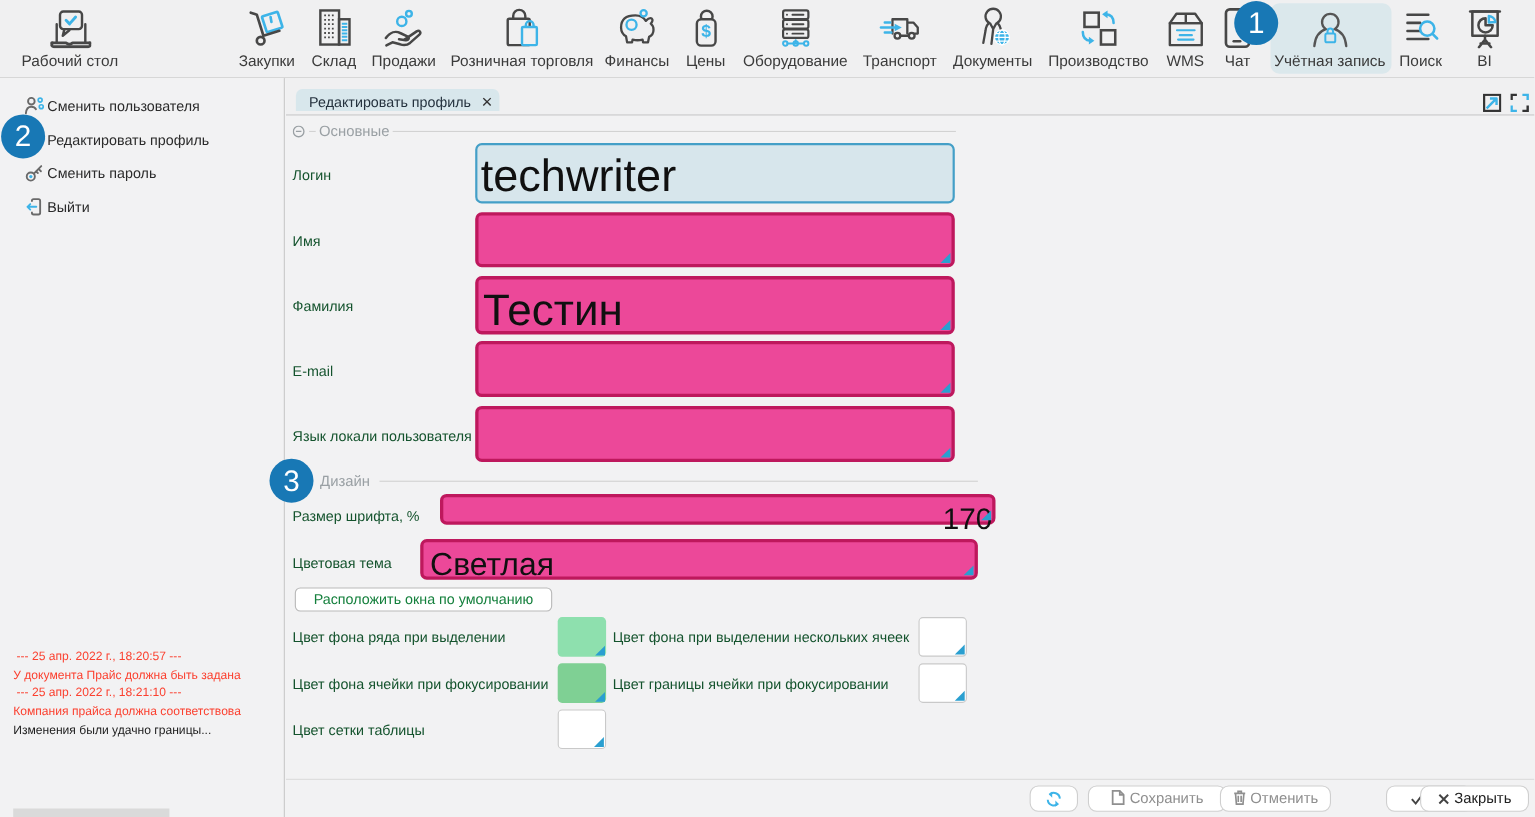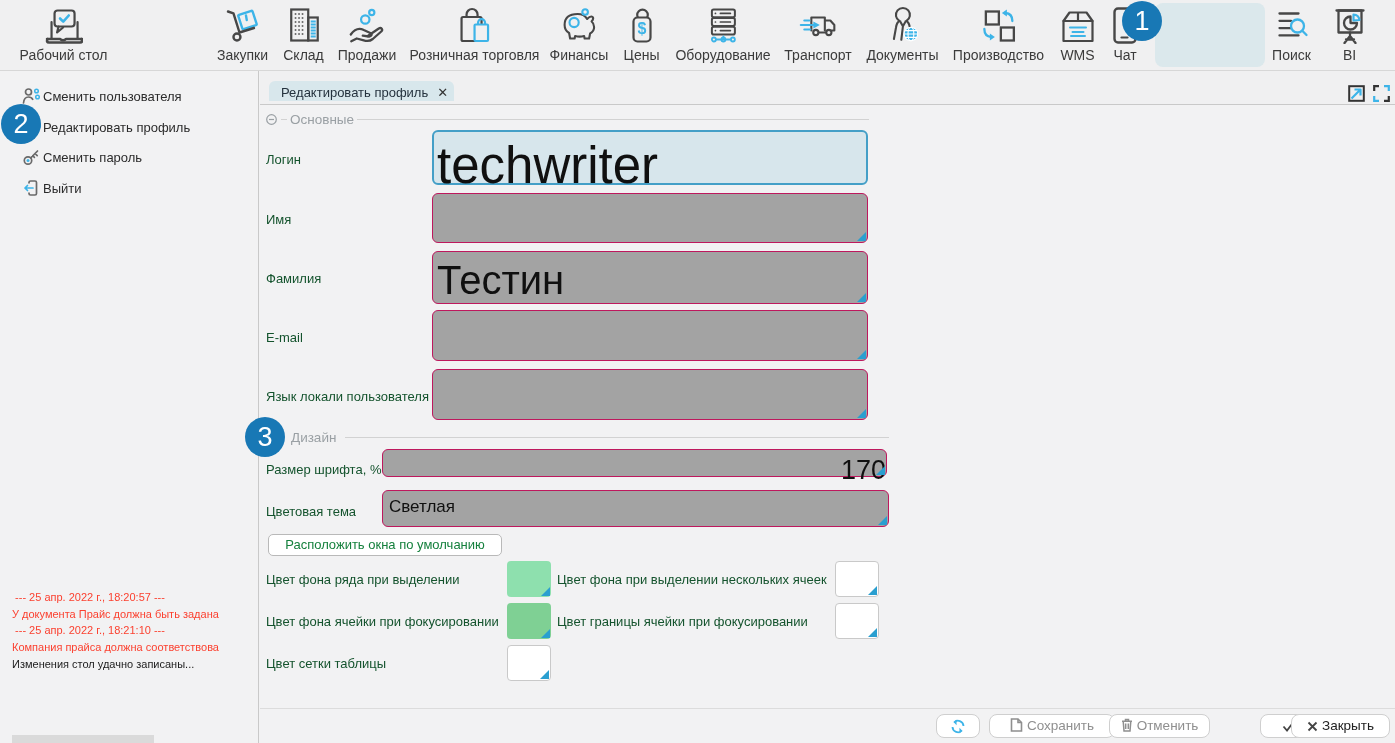--- a/index.html
+++ b/index.html
@@ -15,21 +15,21 @@
 #log{position:absolute;left:12px;top:518px;width:250px;font-size:11px;line-height:16.7px;white-space:nowrap;overflow:hidden}
 .lr{color:#fb4130}.lb{color:#1c1c1c}
 #thumb{position:absolute;left:12px;top:664px;width:142px;height:8px;background:#dadada}
 #main{position:absolute;left:260px;top:71px;width:1135px;height:672px;background:#f2f2f3}
 #tabbar{position:absolute;left:0;top:0;width:1135px;height:34px;background:#f0f0f1;border-bottom:1px solid #c9c9c9}
 #tab{position:absolute;left:9px;top:10px;width:185px;height:20px;background:#d8e7ec;border-radius:6px 6px 0 0;font-size:13px;color:#25323e;line-height:24px;padding-left:12px}
 #tab b{font-weight:normal;color:#333;margin-left:9px;font-size:13px}
 .glab{position:absolute;font-size:13.5px;color:#9aa0a4;white-space:nowrap}
 .gline{position:absolute;height:1px;background:#d2d2d2}
 .flab{position:absolute;left:6px;font-size:13px;color:#14532d;white-space:nowrap}
-.inp{position:absolute;left:172px;width:436px;background:#a3a3a3;border:1px solid #be185d;border-radius:6px}
+.inp{position:absolute;left:172px;width:436px;background:#ec4899;border:3px solid #be185d;border-radius:6px}
 .tri{position:absolute;right:1px;bottom:1px;width:0;height:0;border-left:9px solid transparent;border-bottom:9px solid #2a9fd0}
 .big{font-size:36px;color:#101010;line-height:1}
 .sw{position:absolute;width:44px;height:36px;border-radius:4px}
 #botline{position:absolute;left:0;top:637px;width:1135px;height:1px;background:#dcdcdc}
 .btn{position:absolute;top:643px;height:24px;background:#fff;border:1px solid #cfcfcf;border-radius:8px;font-size:13.5px;text-align:center;white-space:nowrap}
 .btn .ic{vertical-align:-2px;margin-right:4px}
 .gray{color:#8f8f8f}.dark{color:#222}
 .circ{position:absolute;width:40px;height:40px;border-radius:50%;background:#1878b5;color:#fff;font-size:27px;text-align:center;line-height:40px;z-index:50}
 </style></head>
 <body>
@@ -200,20 +200,32 @@
       </svg>
       <span>WMS</span>
     </div>
 <div class="ti" style="left:1125px">
       <svg width="40" height="38" viewBox="0 0 40 38">
 <rect x="9.5" y="2.5" width="21" height="34" rx="3.5" fill="none" stroke="#474747" stroke-width="2.4"></rect>
 <path d="M16.5 31.5 h6" stroke="#474747" stroke-width="2.2" stroke-linecap="round"></path>
 </svg>
       <span>Чат</span>
     </div>
+<div class="ti" style="left:1209px">
+      <svg width="40" height="38" viewBox="0 0 40 38">
+<g fill="none" stroke="#555" stroke-width="2.1" stroke-linecap="round">
+<path d="M5.5 36 q1 -12.5 10.5 -15.5 a7.5 7.5 0 1 1 8 0 q9.5 3 10.5 15.5"></path>
+</g>
+<g fill="none" stroke="#3db4e8" stroke-width="1.8" stroke-linejoin="round">
+<rect x="15.5" y="24.5" width="9" height="8" rx="1.5"></rect>
+<path d="M17.5 24.5 v-2 a2.5 2.5 0 0 1 5 0 v2"></path>
+</g>
+      </svg>
+      <span>Учётная запись</span>
+    </div>
 <div class="ti" style="left:1291.5px">
       <svg width="40" height="38" viewBox="0 0 40 38">
 <g stroke="#474747" stroke-width="2.3" stroke-linecap="round">
 <path d="M7.5 7.5 H26.5 M7.5 14.8 H19 M7.5 22.1 H19 M7.5 29.4 H26.5"></path>
 </g>
 <g fill="none" stroke="#3db4e8" stroke-width="2.3" stroke-linecap="round">
 <circle cx="25.5" cy="20" r="6.5"></circle>
 <path d="M30.3 24.8 L34.5 29"></path>
 </g>
       </svg>
@@ -273,21 +285,21 @@
 <path d="M11 9 H3 M5.5 6.5 L3 9 l2.5 2.5"></path>
 </g>
       </svg>
       <span>Выйти</span>
     </div>
 <div id="log">
 <div class="lr">&nbsp;--- 25 апр. 2022 г., 18:20:57 ---</div>
 <div class="lr">У документа Прайс должна быть задана</div>
 <div class="lr">&nbsp;--- 25 апр. 2022 г., 18:21:10 ---</div>
 <div class="lr">Компания прайса должна соответствова</div>
-<div class="lb">Изменения стол удачно записаны...</div>
+<div class="lb">Изменения были удачно границы...</div>
 </div>
 <div id="thumb"></div>
 </div>
 <div id="main">
 <div id="tabbar">
 <div id="tab">Редактировать профиль<b>✕</b></div>
 <svg width="17" height="17" viewBox="0 0 17 17" style="position:absolute;left:1088px;top:14px">
 <rect x="1.2" y="1.2" width="14.6" height="14.6" fill="none" stroke="#333" stroke-width="2"></rect>
 <g stroke="#3db4e8" stroke-width="2.2" fill="none" stroke-linejoin="round">
 <path d="M3.5 13.5 L12.5 4.5 M6.5 4.5 H12.5 V10.5"></path>
@@ -305,21 +317,21 @@
 <svg width="12" height="12" viewBox="0 0 12 12" style="position:absolute;left:6px;top:43px">
 <circle cx="5.5" cy="5.5" r="4.8" fill="none" stroke="#9aa0a4" stroke-width="1.2"></circle>
 <path d="M3 5.5 h5" stroke="#9aa0a4" stroke-width="1.2"></path>
     </svg>
 <div class="gline" style="left:21px;top:48px;width:6px"></div>
 <div class="glab" style="left:30px;top:41px">Основные</div>
 <div class="gline" style="left:97px;top:48px;width:512px"></div>
 
 <div class="flab" style="top:81px">Логин</div>
 <div class="inp" style="top:59px;height:55px;background:#d7e6ec;border:2px solid #449fc7">
-<div class="big" style="padding:8px 0 0 3px;font-size:51px">techwriter</div>
+<div class="big" style="padding:8px 0 0 3px;font-size:41px">techwriter</div>
     </div>
 <div class="flab" style="top:141px">Имя</div>
 <div class="inp" style="top:122px;height:50px">
       <i class="tri"></i>
     </div>
 <div class="flab" style="top:200px">Фамилия</div>
 <div class="inp" style="top:180px;height:53px">
       <i class="tri"></i>
 <div class="big" style="padding:8px 0 0 4px;font-size:40px">Тестин</div>
     </div>
@@ -329,28 +341,28 @@
     </div>
 <div class="flab" style="top:318px">Язык локали пользователя</div>
 <div class="inp" style="top:298px;height:51px">
       <i class="tri"></i>
     </div>
 
 <div class="glab" style="left:31px;top:359px">Дизайн</div>
 <div class="gline" style="left:85px;top:366px;width:544px"></div>
 
 <div class="flab" style="top:391px">Размер шрифта, %</div>
-<div class="inp" style="left:122px;top:378px;width:505px;height:28px">
+<div class="inp" style="left:140px;top:378px;width:505px;height:28px">
       <i class="tri"></i>
 <div class="big" style="font-size:27px;text-align:right;padding:7px 0 0 0">170</div>
     </div>
 <div class="flab" style="top:433px">Цветовая тема</div>
 <div class="inp" style="left:122px;top:419px;width:507px;height:37px">
       <i class="tri"></i>
-<div class="big" style="font-size:17px;padding:7px 0 0 6px">Светлая</div>
+<div class="big" style="font-size:29px;padding:7px 0 0 6px">Светлая</div>
     </div>
 
 <div class="btn" style="left:8px;top:463px;width:234px;height:22px;color:#15803d;font-size:13px;line-height:20px;border-radius:5px;border-color:#b9b9b9">Расположить окна по умолчанию</div>
 
 <div class="flab" style="top:501px">Цвет фона ряда при выделении</div>
 <div class="sw" style="left:247px;top:490px;background:#8ee0ae">
       <i class="tri"></i>
     </div>
 <div class="flab" style="left:297px;top:501px">Цвет фона при выделении нескольких ячеек</div>
 <div class="sw" style="left:575px;top:490px;background:#fff;border:1px solid #c9c9c9">

